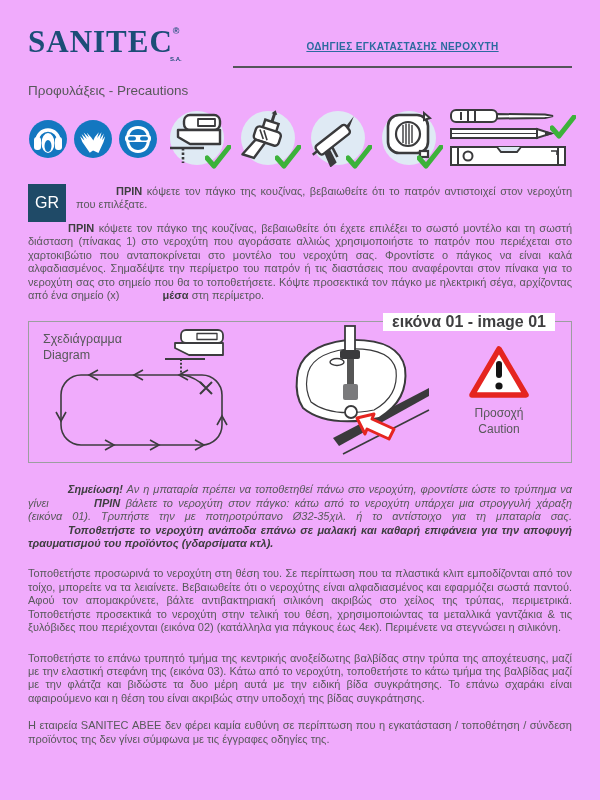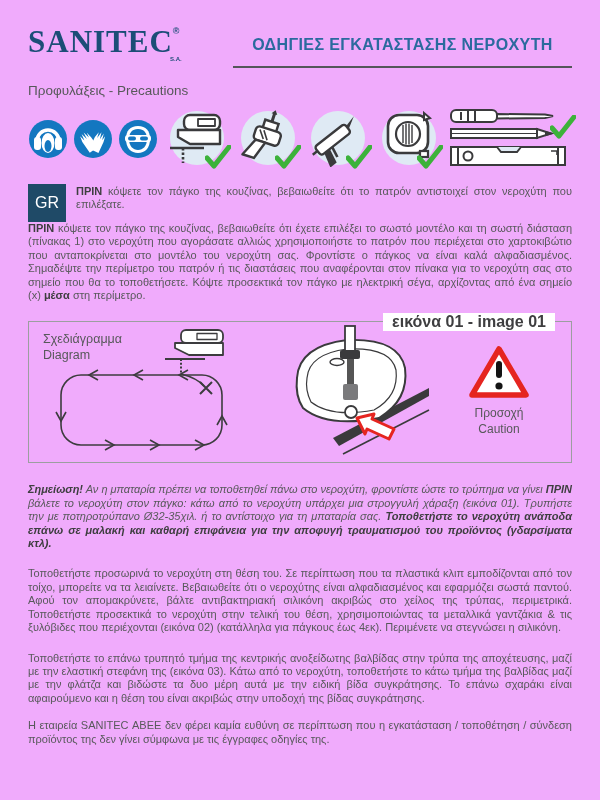--- a/index.html
+++ b/index.html
@@ -8,41 +8,41 @@
   .inner{padding:26px 28px 0 28px;}
 
   
   .header{display:flex;align-items:flex-start;}
   .logo{position:relative;width:205px;flex:0 0 205px;}
   .logo-text{font-family:"Liberation Serif",serif;font-weight:700;font-size:31px;
              color:#1c4d77;letter-spacing:1px;line-height:1;}
   .logo-reg{font-size:9px;color:#1c4d77;vertical-align:top;font-weight:700;}
   .logo-sa{position:absolute;left:142px;top:30px;font-size:6px;color:#1c4d77;font-weight:700;}
   .title-wrap{flex:1;border-bottom:2px solid #54565a;padding:10px 0 12px 0;text-align:center;}
-  .page-title{font-size:16px;font-weight:700;color:#2b6a9e;letter-spacing:.4px;}
+  .page-title{font-size:10px;font-weight:700;color:#2b6a9e;letter-spacing:.4px;text-decoration:underline;}
 
   .precautions-heading{margin-top:15px;font-size:13.5px;color:#57585a;}
 
   
   .icons-row{display:flex;align-items:center;margin-top:8px;height:66px;}
   .safety{display:flex;gap:5px;}
   .tool{position:relative;width:67px;height:64px;margin-left:6px;}
   .tool .bg{position:absolute;left:6px;top:4px;width:54px;height:54px;border-radius:50%;background:#dfeaf4;}
   .tool svg.art{position:relative;}
   .check{position:absolute;right:-2px;bottom:2px;}
   .toolset{position:relative;width:128px;height:64px;margin-left:8px;}
   .toolset .check{right:-4px;top:8px;bottom:auto;}
 
   
   .gr-row{display:flex;gap:10px;margin-top:12px;}
   .gr-badge{flex:0 0 38px;width:38px;height:38px;background:#1f4a67;color:#fff;
             display:flex;align-items:center;justify-content:center;font-size:16px;}
   .gr-text{font-size:11px;line-height:1.28;text-align:justify;padding-top:1px;}
 
-  b{color:#3e3e40;}
+  b{color:#3e3e40;margin-left:40px;}
   .body-p{font-size:11px;line-height:1.22;text-align:justify;margin:0;}
   .install-heading{margin:9px 0 2px 47px;font-size:11.5px;color:#57585a;}
 
   
   .figure{position:relative;margin-top:19px;height:140px;border:1.5px solid #9c9ea0;}
   .figure-label{position:absolute;top:-9px;right:16px;background:#fff;padding:0 9px;
                 font-size:16px;font-weight:700;color:#3e3e40;}
   .fig-art{position:absolute;left:0;top:0;}
   .diagram-caption{position:absolute;left:14px;top:10px;font-size:12.5px;color:#57585a;line-height:1.25;}
   .caution{position:absolute;right:28px;top:22px;width:88px;text-align:center;}

